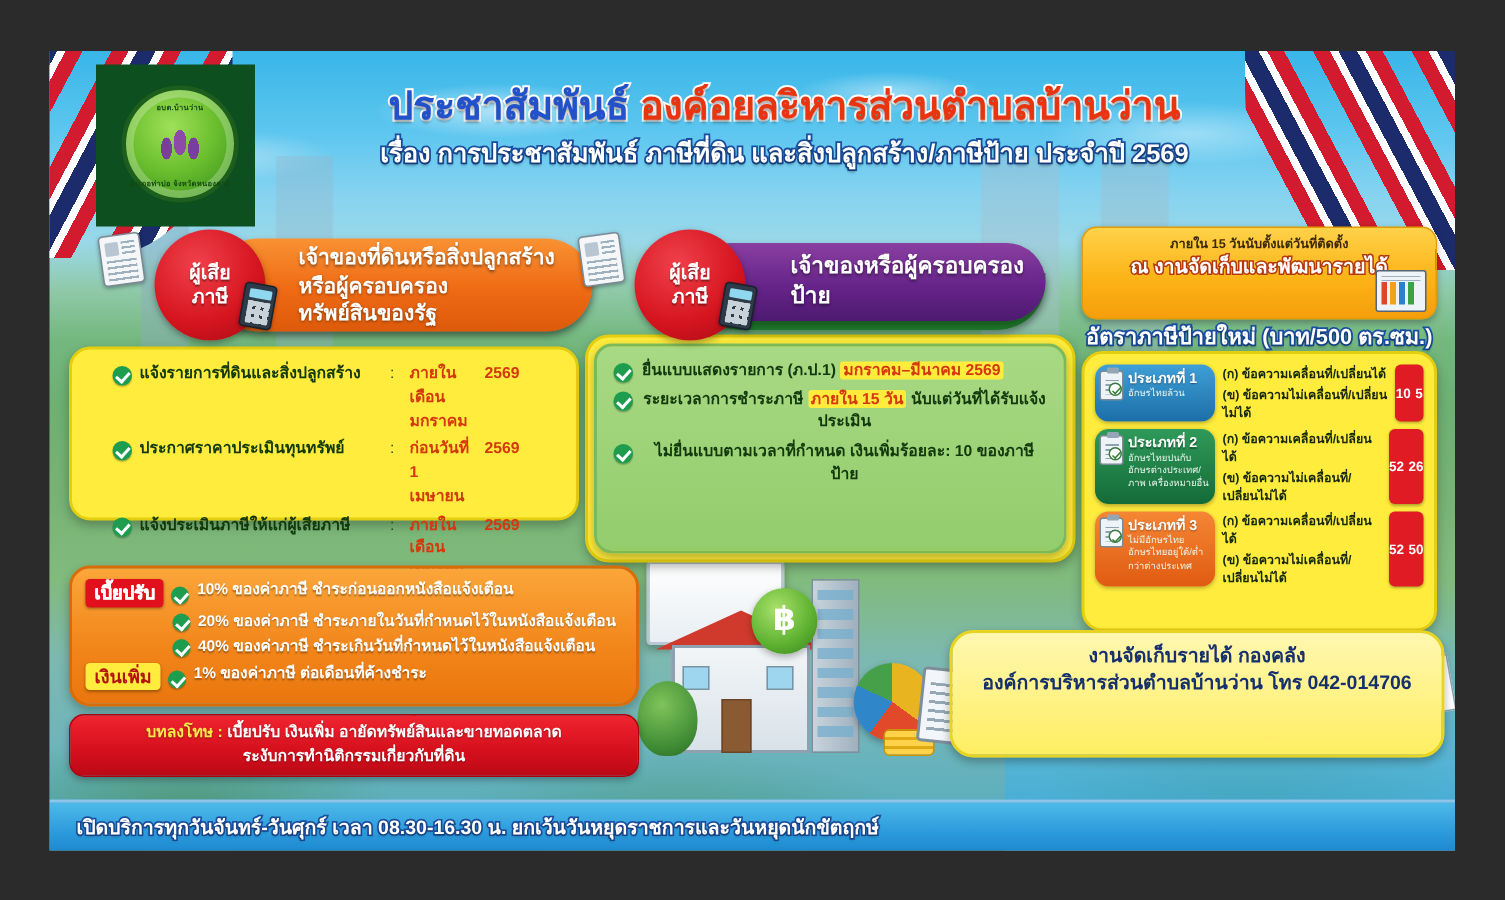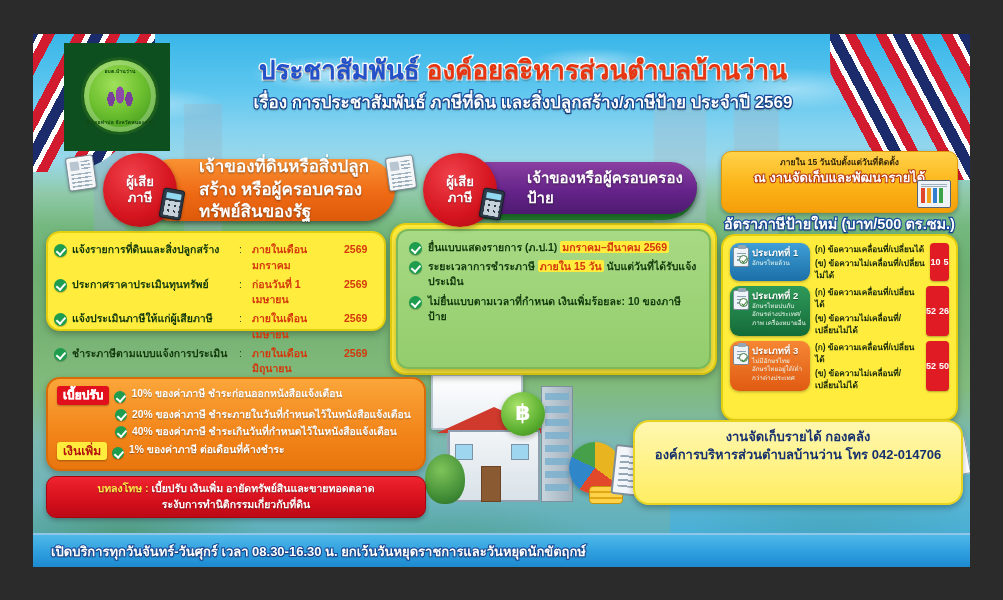--- a/index.html
+++ b/index.html
@@ -171,21 +171,21 @@
     padding:6px 14px 6px 58px;
     box-shadow: 0 3px 6px rgba(0,0,0,.32);
   }
   .pill.orange {
     background: linear-gradient(180deg,#f99233 0%, #ef6a14 55%, #dd5a0b 100%);
   }
   .pill.purple {
     background: linear-gradient(180deg,#8a3fa0 0%, #66248a 55%, #4e1a70 100%);
   }
   .pill-line {
-    color:#ffffff; font-size:17px; font-weight:bold; line-height:1.32;
+    color:#ffffff; font-size:14px; font-weight:bold; line-height:1.32;
     text-shadow:0 1px 2px rgba(0,0,0,.45);
   }
   .pill.purple .pill-line { font-size:15px; }
 
   .green-tab {
     position:absolute; z-index:6; border-radius:0 0 32px 32px;
     background: linear-gradient(180deg,#2f8a38 0%, #1f7a2c 100%);
     color:#ffe85a; font-size:13px; font-weight:bold;
     display:flex; align-items:flex-end; justify-content:center;
     padding-bottom:4px;
@@ -235,41 +235,41 @@
   }
 
   
   .panel {
     position:absolute; z-index:5; border-radius:14px;
     box-shadow:0 3px 7px rgba(0,0,0,.28);
   }
   .panel.yellow { background:#ffec3d; border:2px solid #e4ce10; }
   .panel.green-inner {
     background: linear-gradient(180deg,#a8d984 0%, #93cd6c 100%);
-    border:2px solid #7cb95a; border-radius:12px;
+    border:2px solid #7cb95a; border-radius:12px;text-align:center;
   }
   .panel.orange {
     background: linear-gradient(180deg,#fba63a 0%, #f2851a 60%, #e9760e 100%);
     border:2px solid #d96c08;
   }
   .check {
     flex:0 0 auto; width:13px; height:13px; border-radius:50%;
     background:#1f9d4e; position:relative; margin-top:2px;
     box-shadow:0 1px 1px rgba(0,0,0,.25);
   }
   .check::after {
     content:""; position:absolute; left:4px; top:2px; width:3.5px; height:7px;
     border:solid #ffffff; border-width:0 2px 2px 0; transform:rotate(42deg);
   }
   .row-label { font-size:10.5px; font-weight:bold; color:#12390c; line-height:1.5; }
   .row-colon { font-size:10.5px; color:#1b4d12; line-height:1.5; }
   .row-when  { font-size:10.5px; font-weight:bold; color:#d4380c; line-height:1.5; }
   .row-year  { font-size:10.5px; font-weight:bold; color:#d4380c; line-height:1.5; }
 
-  #land-panel { left:13px; top:197px; width:340px; height:100px; padding:9px 6px; }
+  #land-panel { left:13px; top:197px; width:340px; height:116px; padding:9px 27px; }
   #land-panel .lrow { display:grid; grid-template-columns:13px 162px 8px 1fr 34px;
     gap:5px; align-items:start; margin-bottom:3px; }
 
   #sign-panel { left:363px; top:195px; width:315px; height:140px; padding:9px 11px; }
   #sign-panel .srow { display:flex; gap:6px; align-items:flex-start; margin-bottom:4px; }
   #sign-panel .stext { font-size:10.5px; font-weight:bold; color:#12390c; line-height:1.45; }
   .hl { background:#ffec3d; color:#d4380c; padding:0 2px; border-radius:2px; }
 
   
   #rate-panel { left:688px; top:200px; width:237px; height:187px; padding:7px 7px; }

